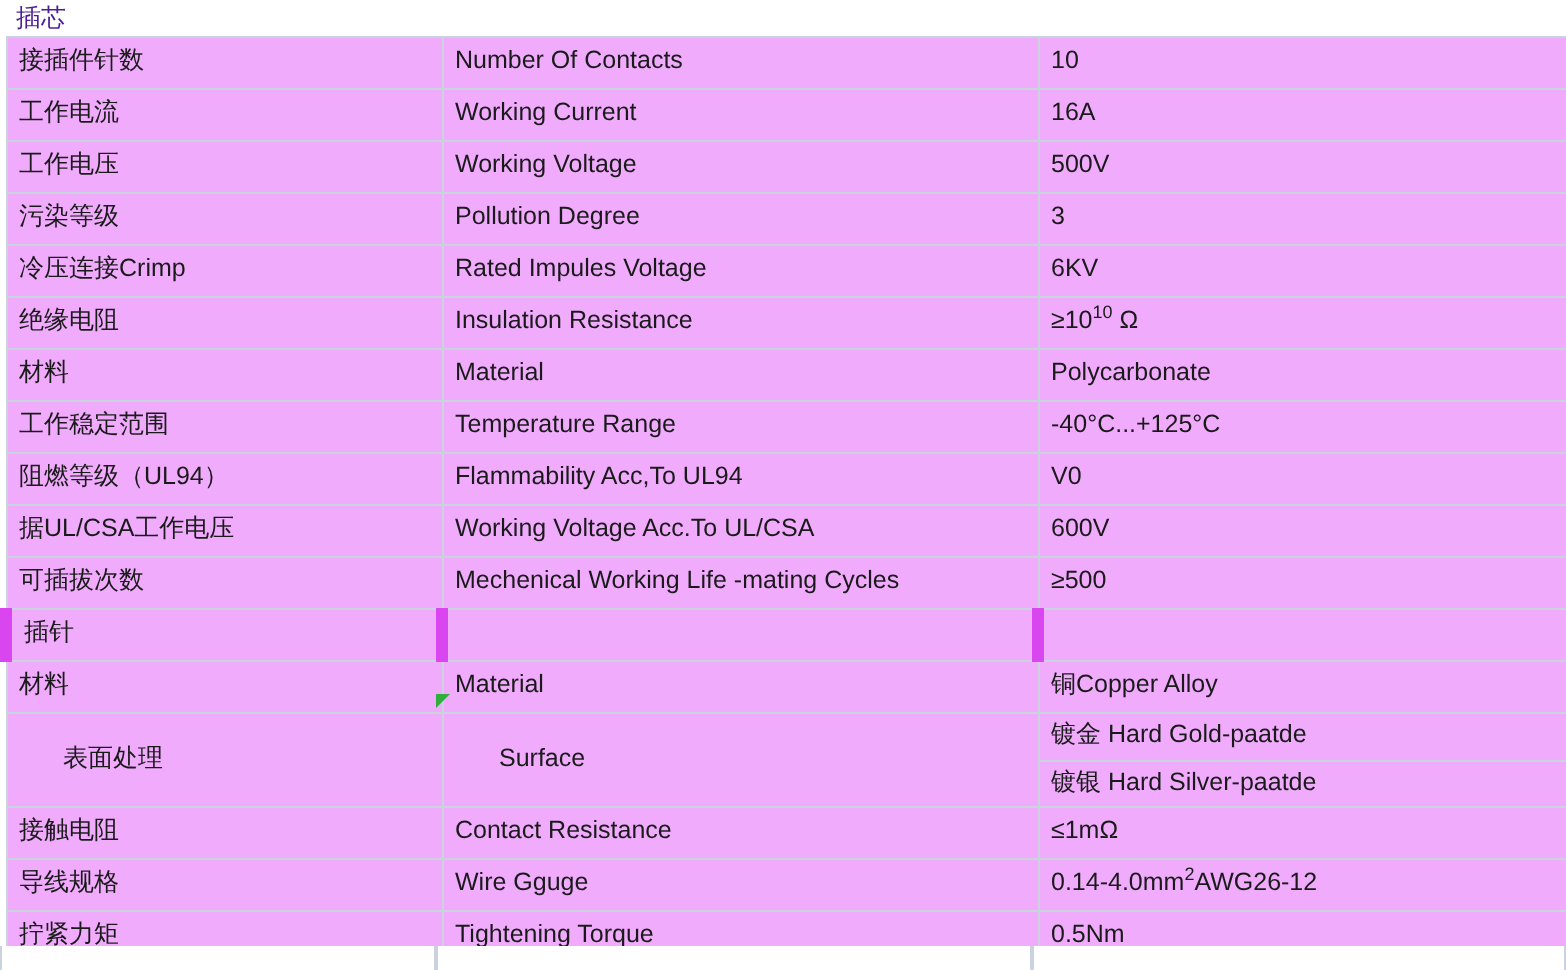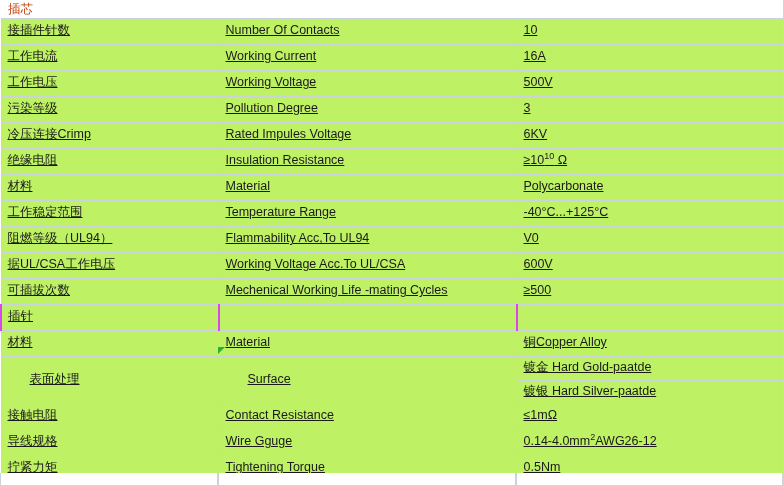--- a/index.html
+++ b/index.html
@@ -24,32 +24,31 @@
   table.spec {
     border-collapse: collapse;
     table-layout: fixed;
     width: 783px;
   }
   table.spec td {
     border: 1px solid #c9d3dd;
     padding: 3px 6px 4px 6px;
     vertical-align: middle;
     line-height: 1.25;
-    background: #bef264;
+    background: #f0abfc;
     height: 18px;
     overflow: hidden;
     white-space: nowrap;
-    text-decoration: underline;
   }
   col.c1 { width: 218px; }
   col.c2 { width: 298px; }
   col.c3 { width: 267px; }
 
   tr.section td {
-    border-left: 2px solid #d946ef;
+    border-left: 6px solid #d946ef;
   }
   td.cn { }
   td.en { }
   td.val { }
   tr.h-xtall td { height: 24px; padding-left: 28px; }
 
   .sub-cell {
     padding: 0 !important;
   }
   .sub-line {
@@ -72,21 +71,21 @@
     width: 0;
     height: 0;
     border-left: 7px solid #2eae3a;
     border-bottom: 7px solid transparent;
   }
   .top-label {
     position: absolute;
     left: 8px;
     top: 1px;
     font-size: 12.5px;
-    color: #c2410c;
+    color: #4c1d95;
   }
   .bottom-strip {
     position: absolute;
     left: 0;
     top: 473px;
     width: 783px;
     height: 12px;
     background: #ffffff;
   }
   .bottom-strip .seg {

